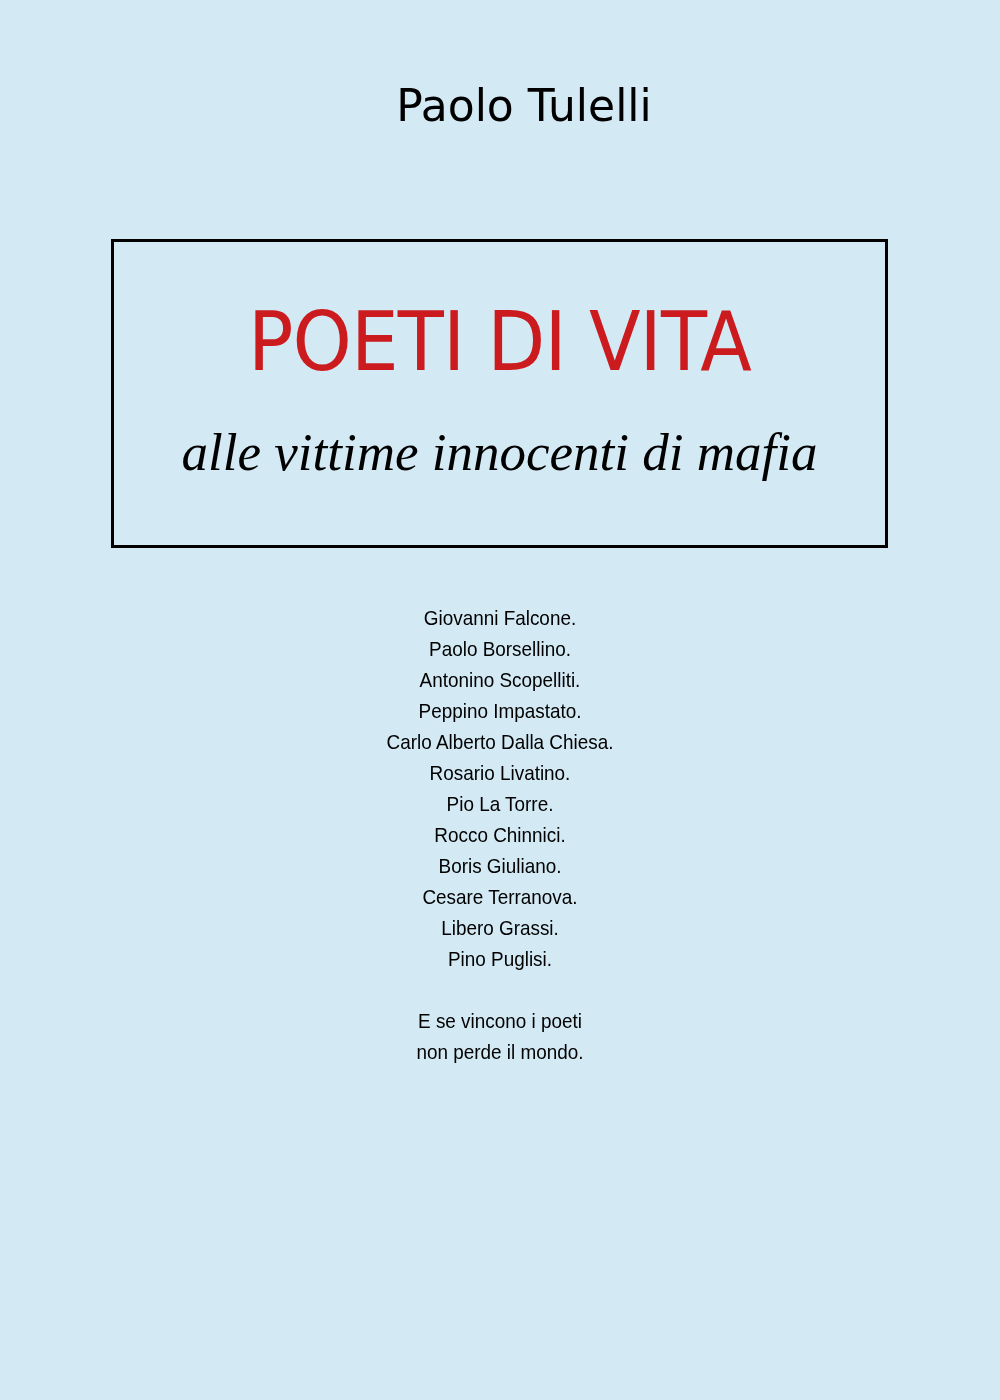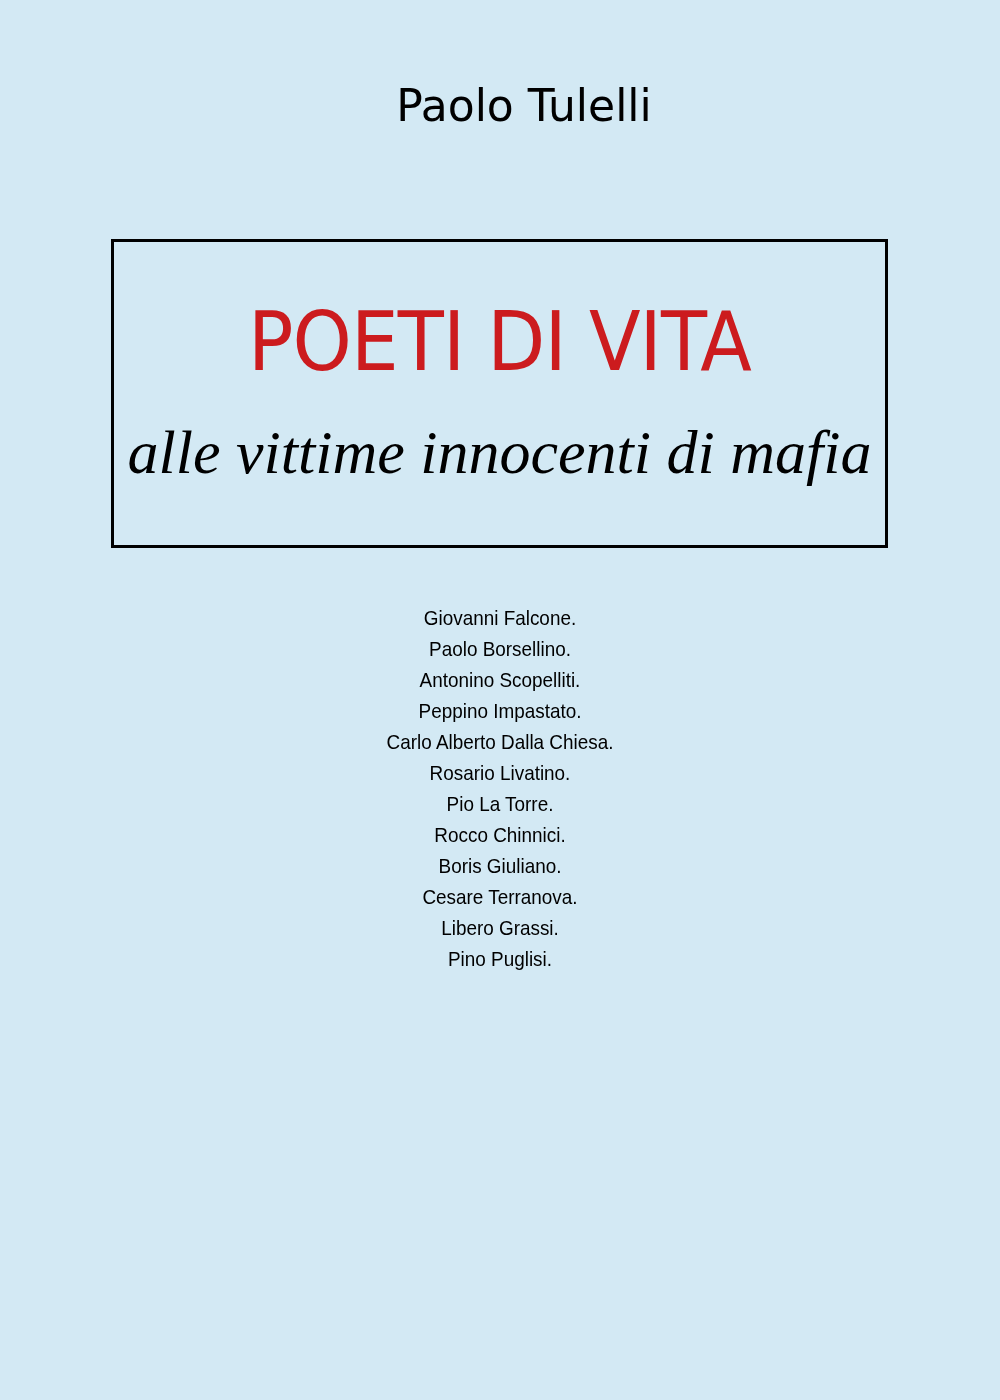--- a/index.html
+++ b/index.html
@@ -52,21 +52,21 @@
       transform-origin: center;
     }
     .subtitle {
       position: absolute;
       top: 178px;
       left: 0;
       width: 100%;
       text-align: center;
       font-family: "Liberation Serif", serif;
       font-style: italic;
-      font-size: 62px;
+      font-size: 53px;
       line-height: 64px;
       color: #000;
     }
     .poem {
       position: absolute;
       top: 602px;
       left: 0;
       width: 1000px;
       text-align: center;
       font-family: "Liberation Sans", sans-serif;
@@ -101,13 +101,17 @@
     <span class="line">Peppino Impastato.</span>
     <span class="line">Carlo Alberto Dalla Chiesa.</span>
     <span class="line">Rosario Livatino.</span>
     <span class="line">Pio La Torre.</span>
     <span class="line">Rocco Chinnici.</span>
     <span class="line">Boris Giuliano.</span>
     <span class="line">Cesare Terranova.</span>
     <span class="line">Libero Grassi.</span>
     <span class="line">Pino Puglisi.</span>
   </div>
+  <div class="stanza">
+    <span class="line">E se vincono i poeti</span>
+    <span class="line">non perde il mondo.</span>
+  </div>
 </div>
 
 </body></html>

